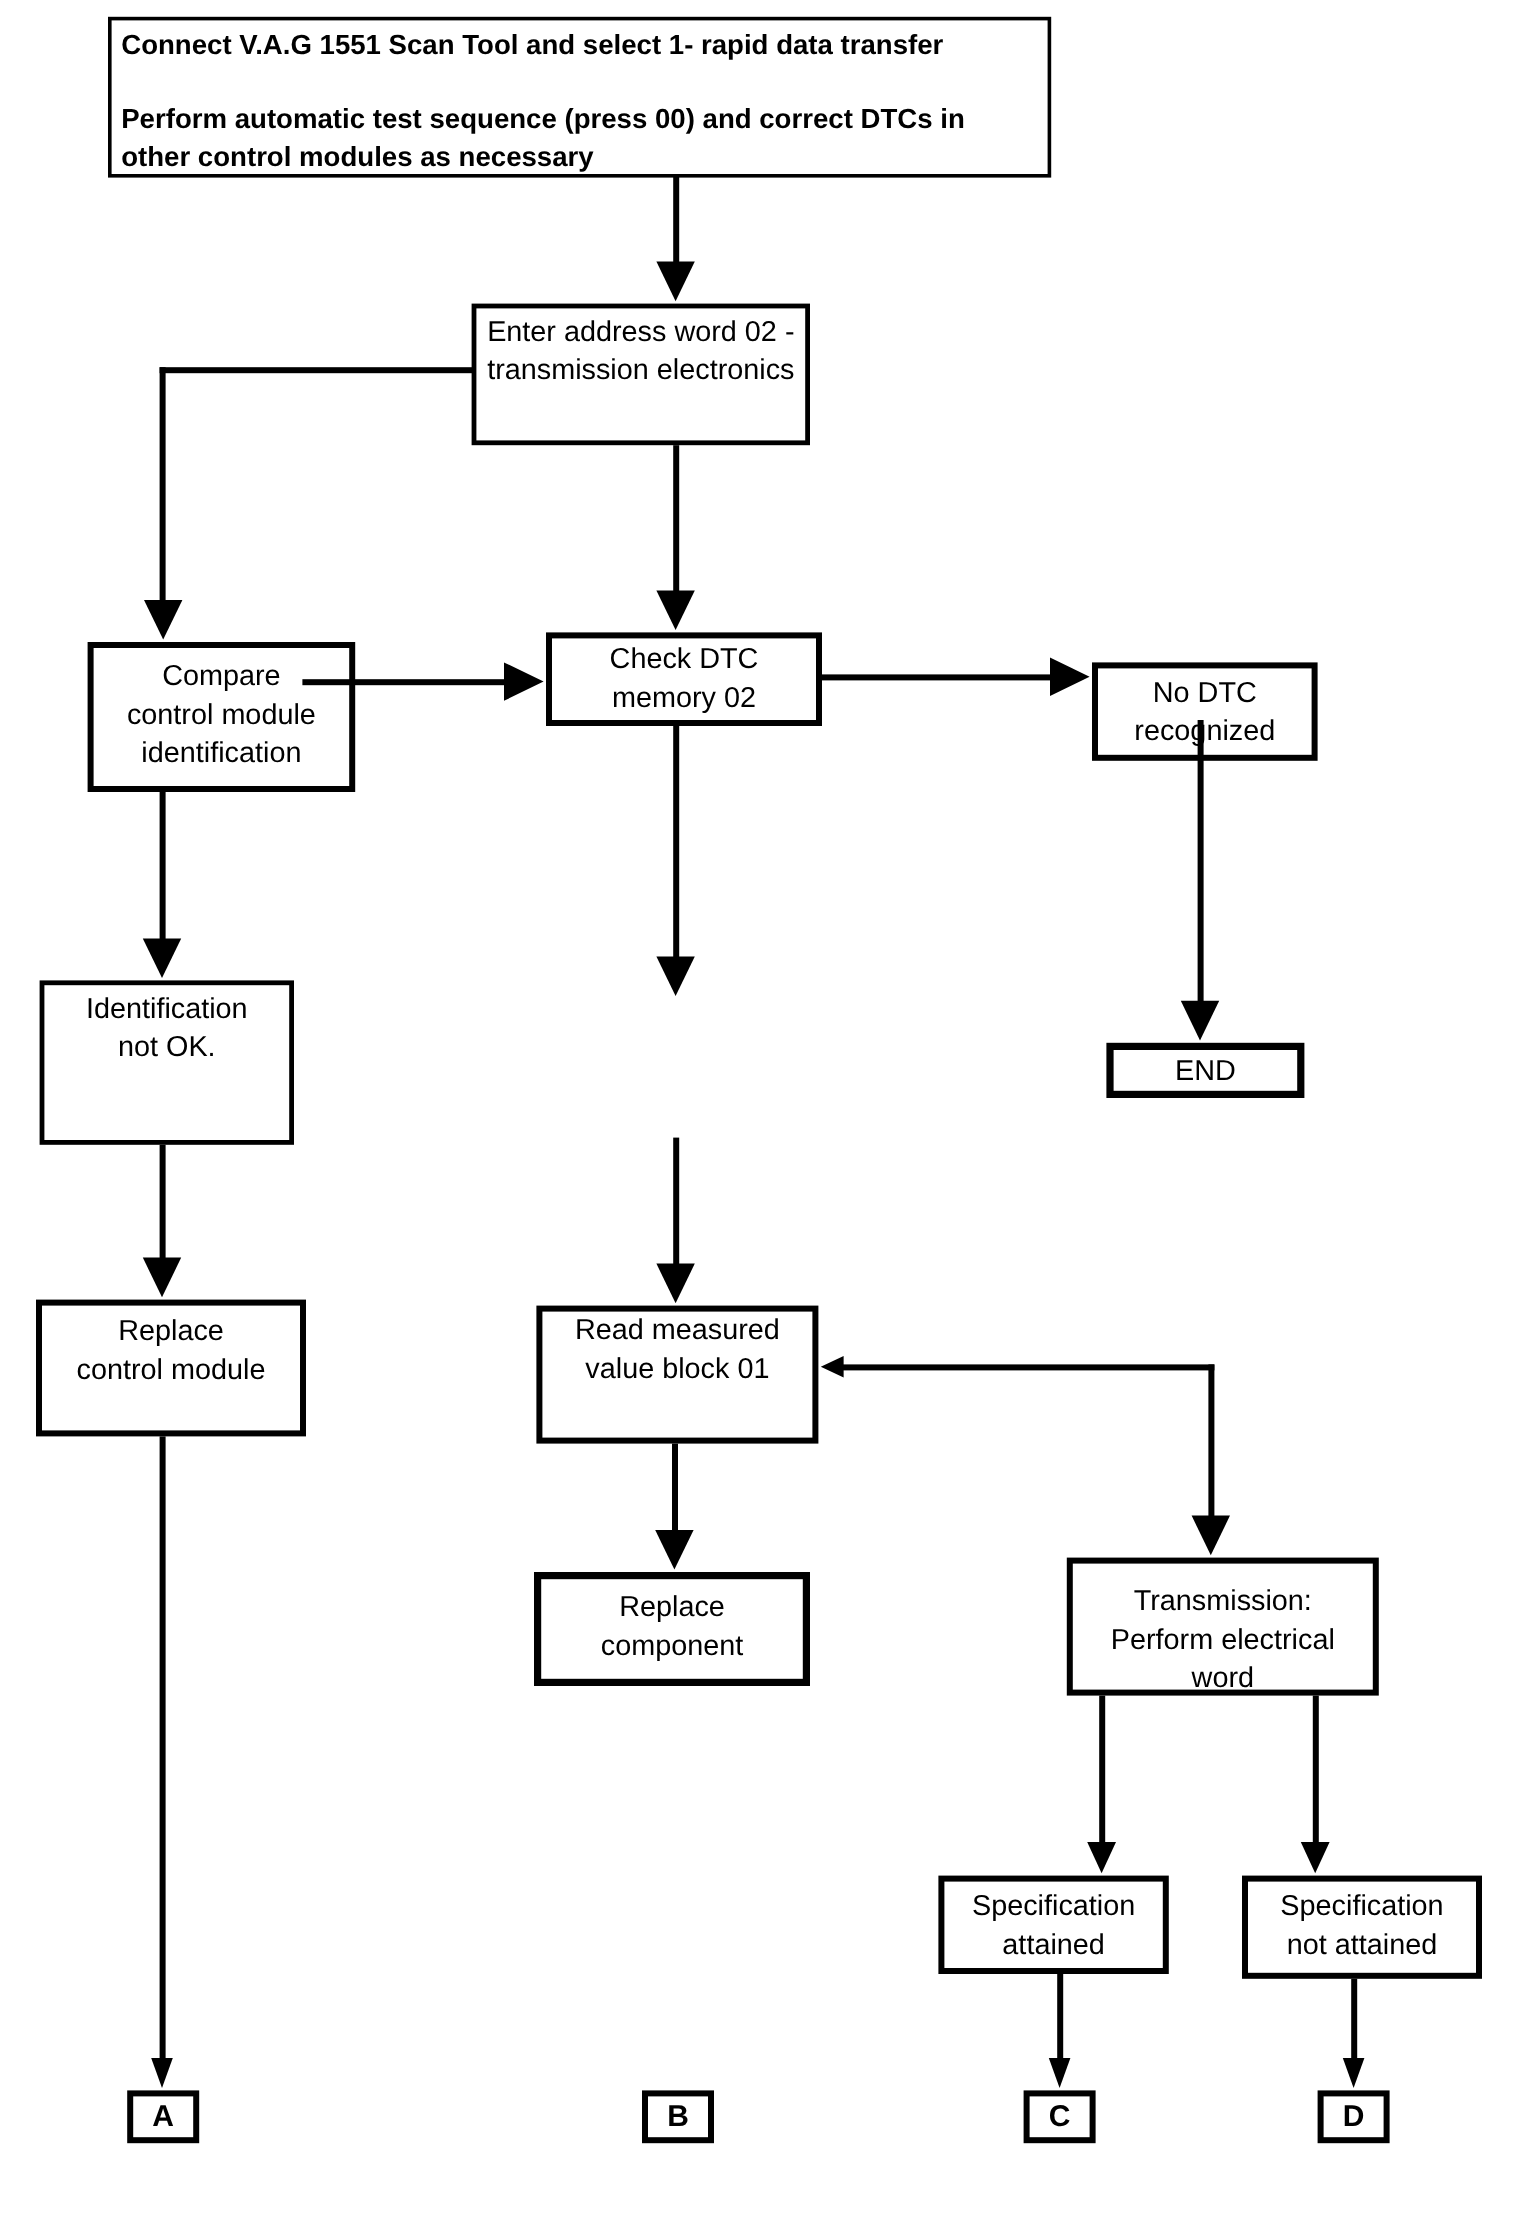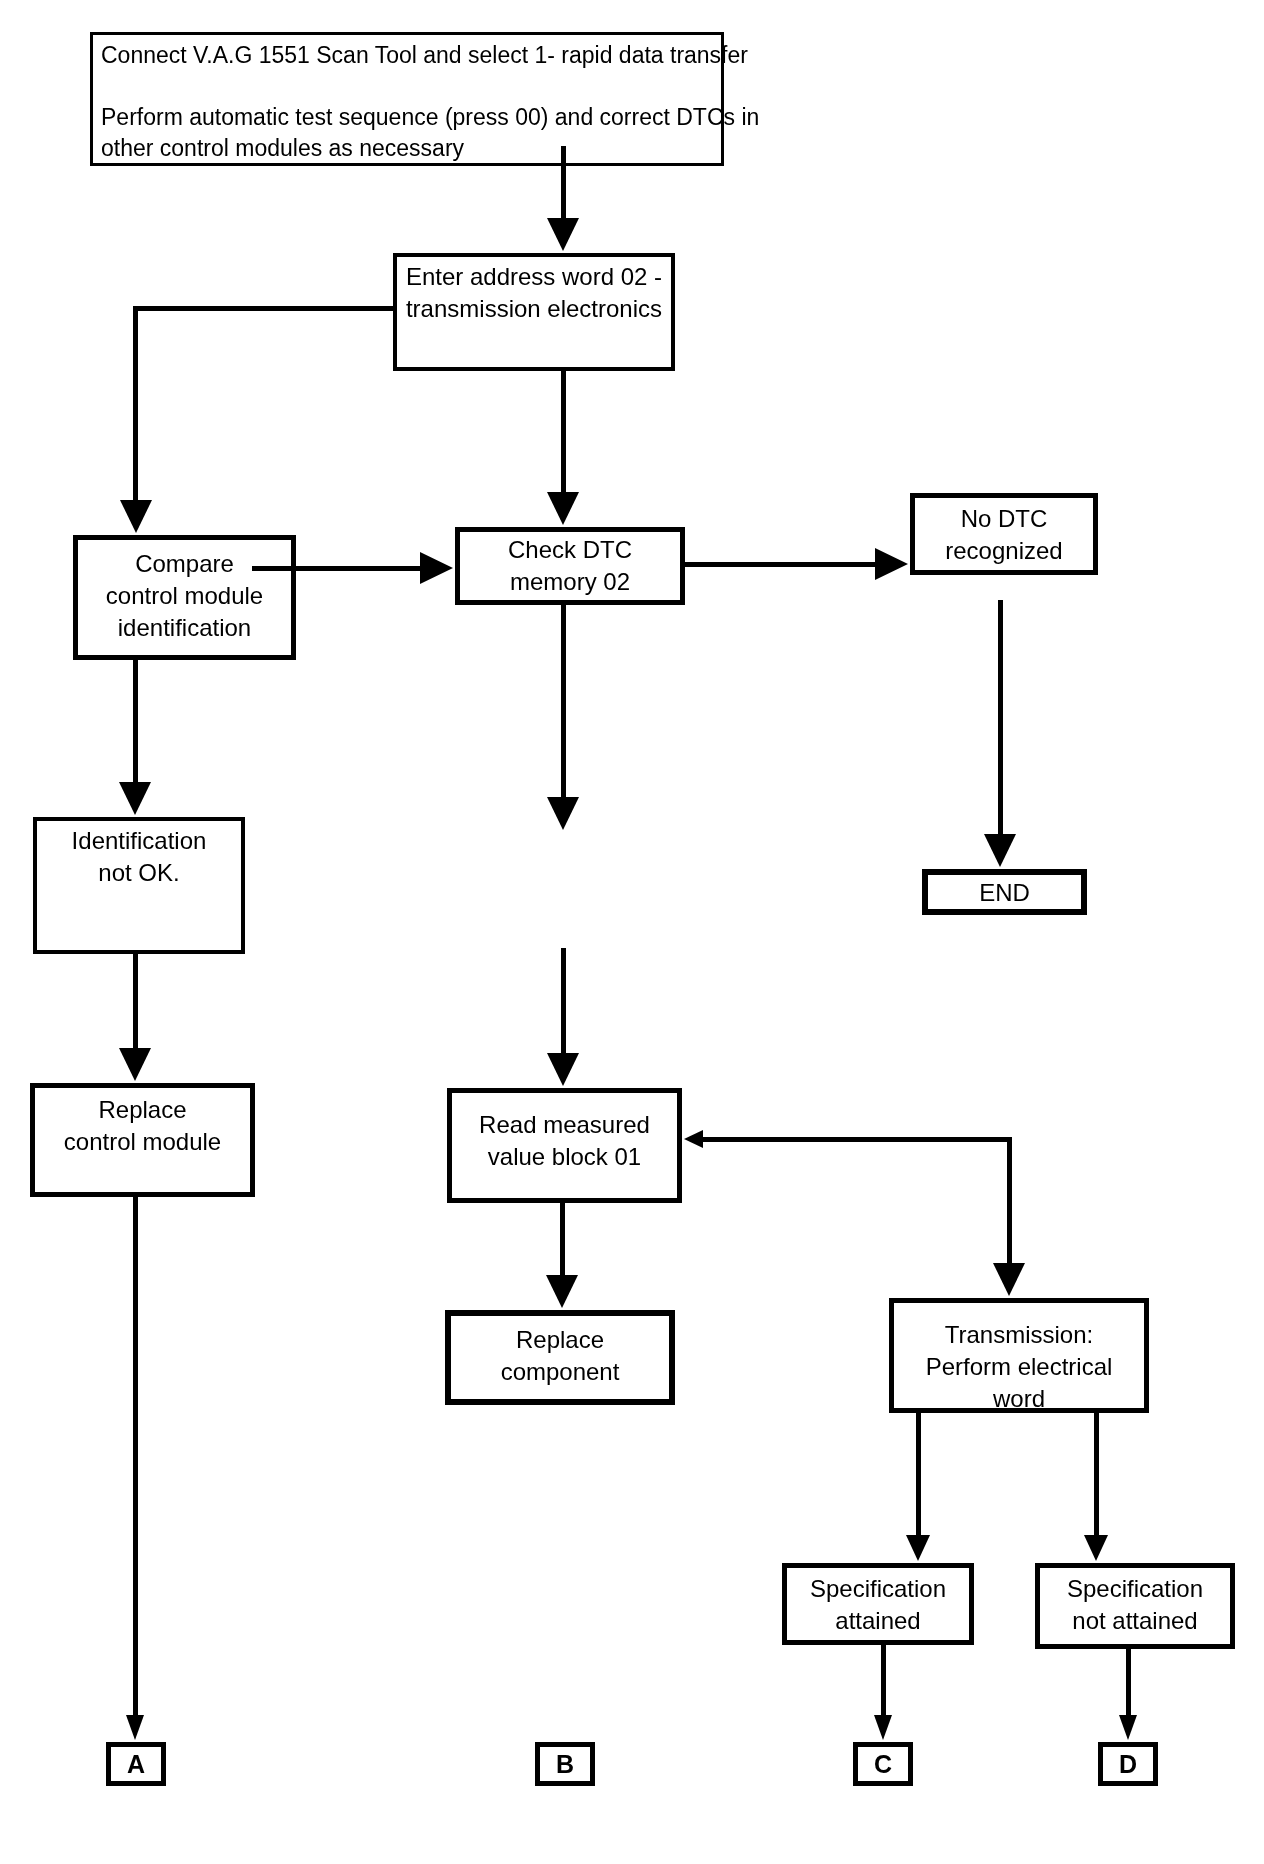--- a/index.html
+++ b/index.html
@@ -15,21 +15,21 @@
   .b-connect { border-width:3px; text-align:left; padding:5px 8px; font-size:23px; }
   .b-connect .ln { line-height:31px; min-height:31px; }
   .b-enter { border-width:4px; text-align:left; padding:4px 6px; }
   .b-ident { border-width:4px; padding-top:4px; }
   .b-compare { padding-top:8px; }
   .b-checkdtc { padding-top:2px; }
   .b-nodtc { padding-top:5px; }
   .b-dtcelim { border-width:6px; padding-top:2px; }
   .b-end { border-width:6px; padding-top:2px; }
   .b-replacecm { padding-top:6px; }
-  .b-read { padding-top:16px; }
+  .b-read { padding-top:0; }
   .b-replacecomp { border-width:6px; padding-top:8px; }
   .b-trans { padding-top:16px; }
   .b-spec { padding-top:5px; }
   .b-letter { font-weight:bold; font-size:25px; padding:0; }
   .b-letter .ln { line-height:34px; min-height:34px; }
 
   .vline, .hline { position:absolute; background:#000; }
   .vline { width:5px; }
   .hline { height:5px; }
 
@@ -38,21 +38,21 @@
   .ah-down-md { border-left:12px solid transparent; border-right:12px solid transparent; border-top:26px solid #000; }
   .ah-down-sm { border-left:9px solid transparent; border-right:9px solid transparent; border-top:25px solid #000; }
   .ah-right { border-top:16px solid transparent; border-bottom:16px solid transparent; border-left:33px solid #000; }
   .ah-left-sm { border-top:9px solid transparent; border-bottom:9px solid transparent; border-right:19px solid #000; }
 </style>
 </head>
 <body>
 
 <div class="canvas">
 
-  <div class="box b-connect" style="left:90px; top:32px; width:634px; height:134px;">
+  <div class="box b-connect" style="left:90px; top:14px; width:786px; height:134px;font-weight:bold;">
     <div class="ln">Connect V.A.G 1551 Scan Tool and select 1- rapid data transfer</div>
     <div class="ln"></div>
     <div class="ln">Perform automatic test sequence (press 00) and correct DTCs in</div>
     <div class="ln">other control modules as necessary</div>
   </div>
 
   <div class="box b-enter" style="left:393px; top:253px; width:282px; height:118px;text-align:center;">
     <div class="ln">Enter address word 02 -</div>
     <div class="ln">transmission electronics</div>
   </div>
@@ -61,21 +61,21 @@
     <div class="ln">Compare</div>
     <div class="ln">control module</div>
     <div class="ln">identification</div>
   </div>
 
   <div class="box b-checkdtc" style="left:455px; top:527px; width:230px; height:78px;">
     <div class="ln">Check DTC</div>
     <div class="ln">memory 02</div>
   </div>
 
-  <div class="box b-nodtc" style="left:910px; top:493px; width:188px; height:82px;">
+  <div class="box b-nodtc" style="left:910px; top:552px; width:188px; height:82px;">
     <div class="ln">No DTC</div>
     <div class="ln">recognized</div>
   </div>
 
   <div class="box b-ident" style="left:33px; top:817px; width:212px; height:137px;">
     <div class="ln">Identification</div>
     <div class="ln">not OK.</div>
   </div>
 
 

